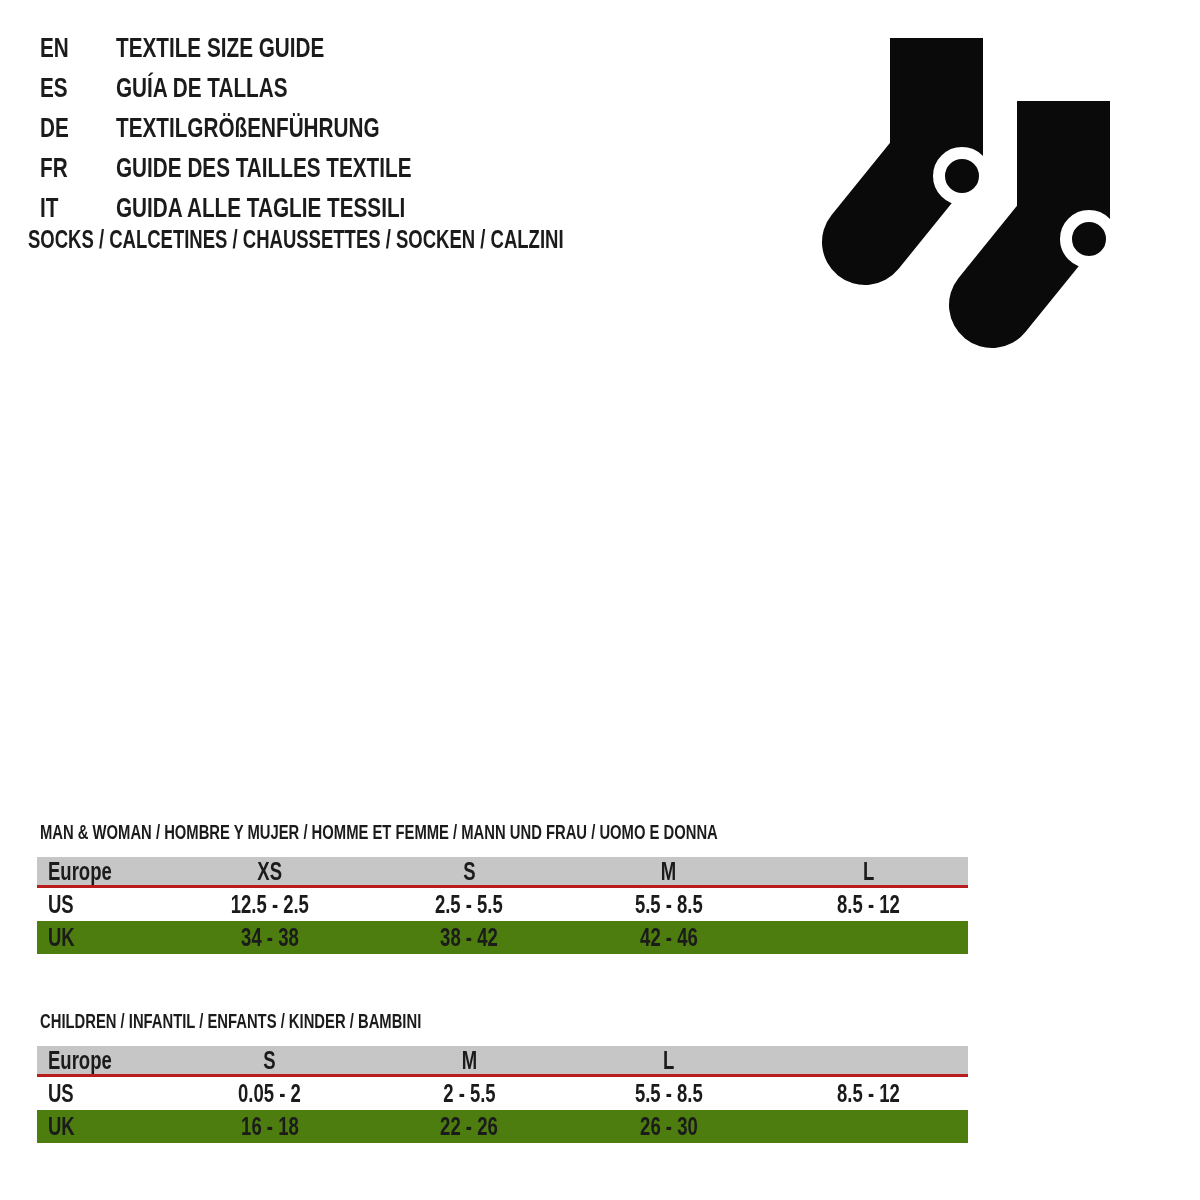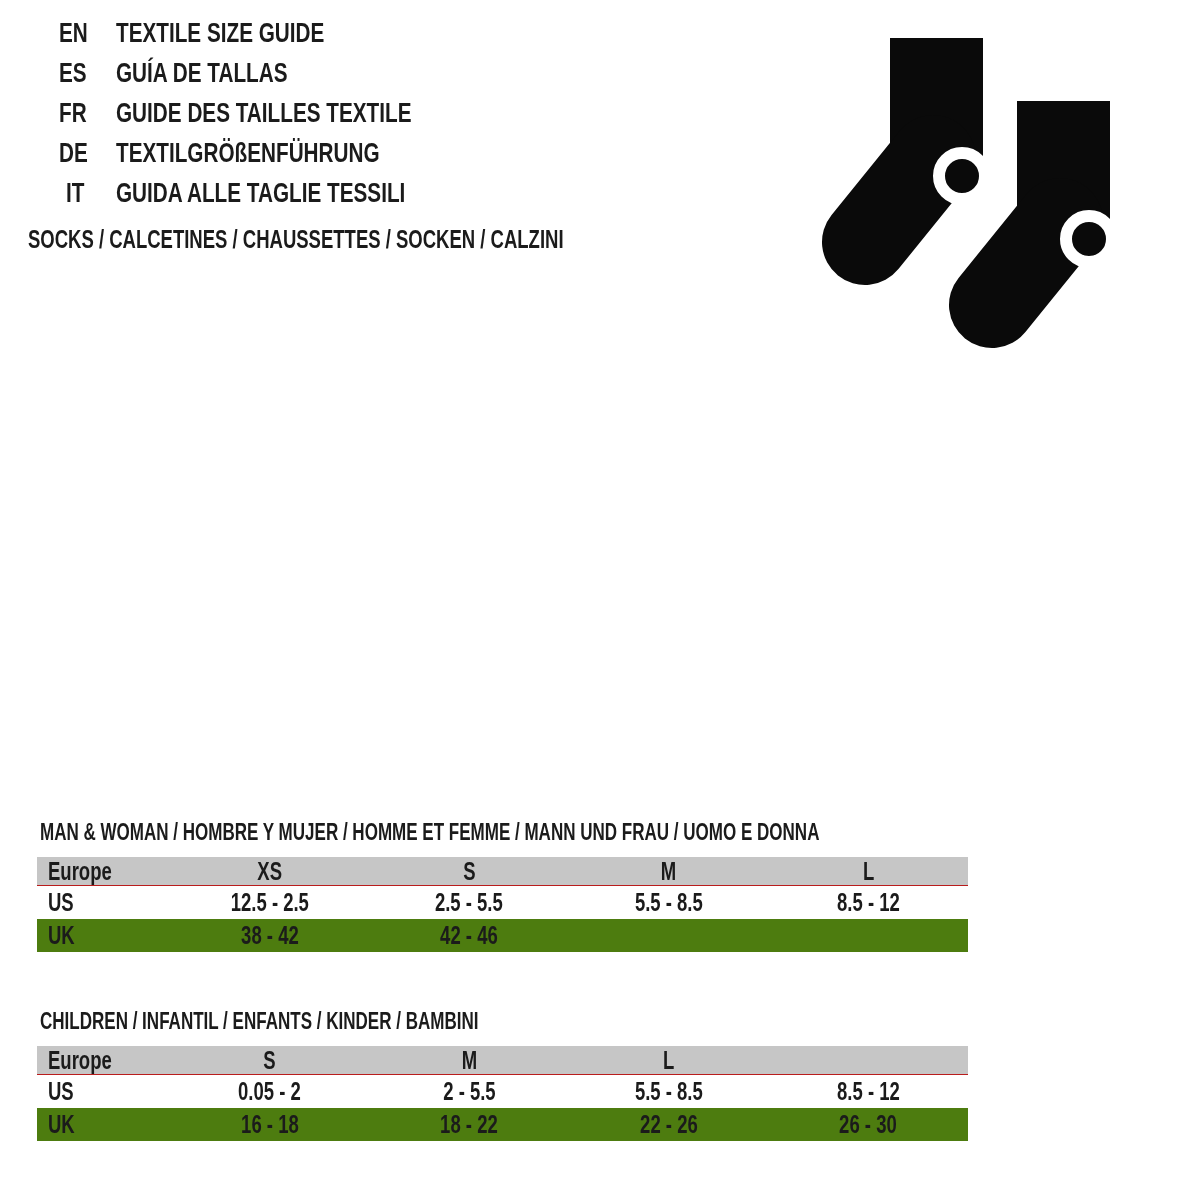--- a/index.html
+++ b/index.html
@@ -15,66 +15,66 @@
   
   .cnd {
     display: inline-block;
     transform: scaleX(0.74);
     transform-origin: 0 50%;
     white-space: nowrap;
   }
   .center .cnd { transform-origin: 50% 50%; }
 
   
-  .lang-block { position: absolute; left: 40px; top: 13px; text-align: center; }
+  .lang-block { position: absolute; left: 40px; top: 28px; }
   .lang-row { display: flex; height: 40px; align-items: center; font-size: 28px; font-weight: 700; }
   .lang-code { width: 76px; }
 
   
   .category {
     position: absolute; left: 28px; top: 222px;
     font-size: 25px; font-weight: 700; line-height: 34px;
   }
 
   
   .socks-svg { position: absolute; left: 810px; top: 20px; }
 
   
   .size-table { position: absolute; left: 37px; width: 931px; }
   .t1 { top: 819px; }
   .t2 { top: 1008px; }
-  .table-title { font-size: 23px; font-weight: 700; line-height: 26px; margin-bottom: 12px; margin-left: 3px; }
+  .table-title { font-size: 20px; font-weight: 700; line-height: 26px; margin-bottom: 12px; margin-left: 3px; }
   .trow { display: flex; align-items: center; font-size: 25px; font-weight: 700; }
-  .thead { height: 28px; background: #c6c6c6; border-bottom: 1px solid #b91c1c; }
+  .thead { height: 28px; background: #c6c6c6; border-bottom: 3px solid #b91c1c; }
   .tr { height: 33px; }
   .tr.alt { background: #4d7c0f; }
   .c0 { width: 133px; padding-left: 11px; box-sizing: border-box; text-align: left; }
   .c  { width: 199.5px; text-align: center; }
 </style>
 </head>
 <body>
 
 <div class="canvas">
 
   <div class="lang-block">
     <div class="lang-row">
       <span class="lang-code"><span class="cnd">EN</span></span>
       <span class="lang-label"><span class="cnd">TEXTILE SIZE GUIDE</span></span>
     </div>
     <div class="lang-row">
       <span class="lang-code"><span class="cnd">ES</span></span>
       <span class="lang-label"><span class="cnd">GUÍA DE TALLAS</span></span>
     </div>
     <div class="lang-row">
+      <span class="lang-code"><span class="cnd">DE</span></span>
+      <span class="lang-label"><span class="cnd">TEXTILGRÖßENFÜHRUNG</span></span>
+    </div>
+    <div class="lang-row">
       <span class="lang-code"><span class="cnd">FR</span></span>
       <span class="lang-label"><span class="cnd">GUIDE DES TAILLES TEXTILE</span></span>
-    </div>
-    <div class="lang-row">
-      <span class="lang-code"><span class="cnd">DE</span></span>
-      <span class="lang-label"><span class="cnd">TEXTILGRÖßENFÜHRUNG</span></span>
     </div>
     <div class="lang-row">
       <span class="lang-code"><span class="cnd">IT</span></span>
       <span class="lang-label"><span class="cnd">GUIDA ALLE TAGLIE TESSILI</span></span>
     </div>
   </div>
 
   <div class="category">
     <span class="cnd">SOCKS / CALCETINES / CHAUSSETTES / SOCKEN / CALZINI</span>
   </div>
@@ -105,20 +105,21 @@
     </div>
     <div class="trow tr">
       <div class="c0"><span class="cnd">US</span></div>
       <div class="c center"><span class="cnd">12.5 - 2.5</span></div>
       <div class="c center"><span class="cnd">2.5 - 5.5</span></div>
       <div class="c center"><span class="cnd">5.5 - 8.5</span></div>
       <div class="c center"><span class="cnd">8.5 - 12</span></div>
     </div>
     <div class="trow tr alt">
       <div class="c0"><span class="cnd">UK</span></div>
+      <div class="c center"><span class="cnd">34 - 38</span></div>
       <div class="c center"><span class="cnd">38 - 42</span></div>
       <div class="c center"><span class="cnd">42 - 46</span></div>
     </div>
   </section>
 
   <section class="size-table t2">
     <div class="table-title">
       <span class="cnd">CHILDREN / INFANTIL / ENFANTS / KINDER / BAMBINI</span>
     </div>
     <div class="trow thead">
@@ -130,19 +131,18 @@
     <div class="trow tr">
       <div class="c0"><span class="cnd">US</span></div>
       <div class="c center"><span class="cnd">0.05 - 2</span></div>
       <div class="c center"><span class="cnd">2 - 5.5</span></div>
       <div class="c center"><span class="cnd">5.5 - 8.5</span></div>
       <div class="c center"><span class="cnd">8.5 - 12</span></div>
     </div>
     <div class="trow tr alt">
       <div class="c0"><span class="cnd">UK</span></div>
       <div class="c center"><span class="cnd">16 - 18</span></div>
-      <div class="c center"><span class="cnd">18 - 22</span></div>
       <div class="c center"><span class="cnd">22 - 26</span></div>
       <div class="c center"><span class="cnd">26 - 30</span></div>
     </div>
   </section>
 
 </div>
 
 </body></html>

